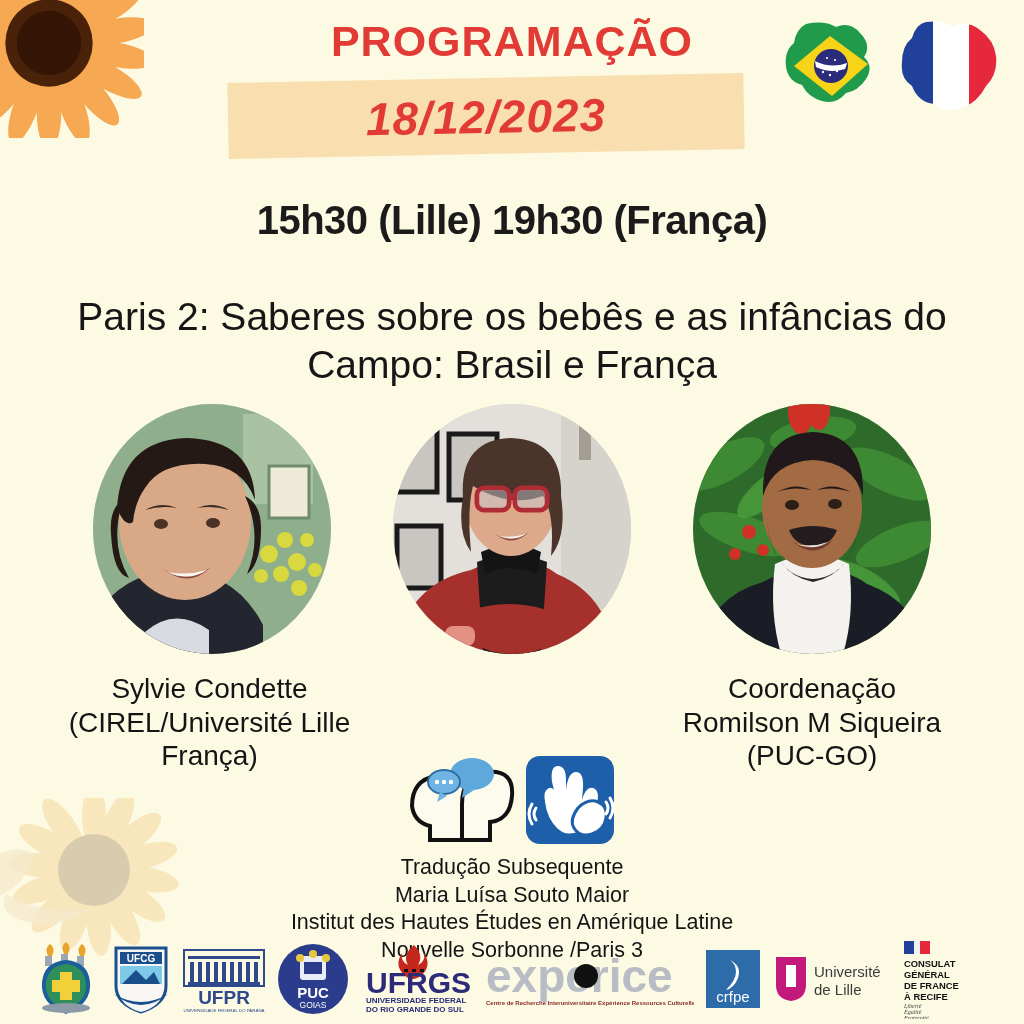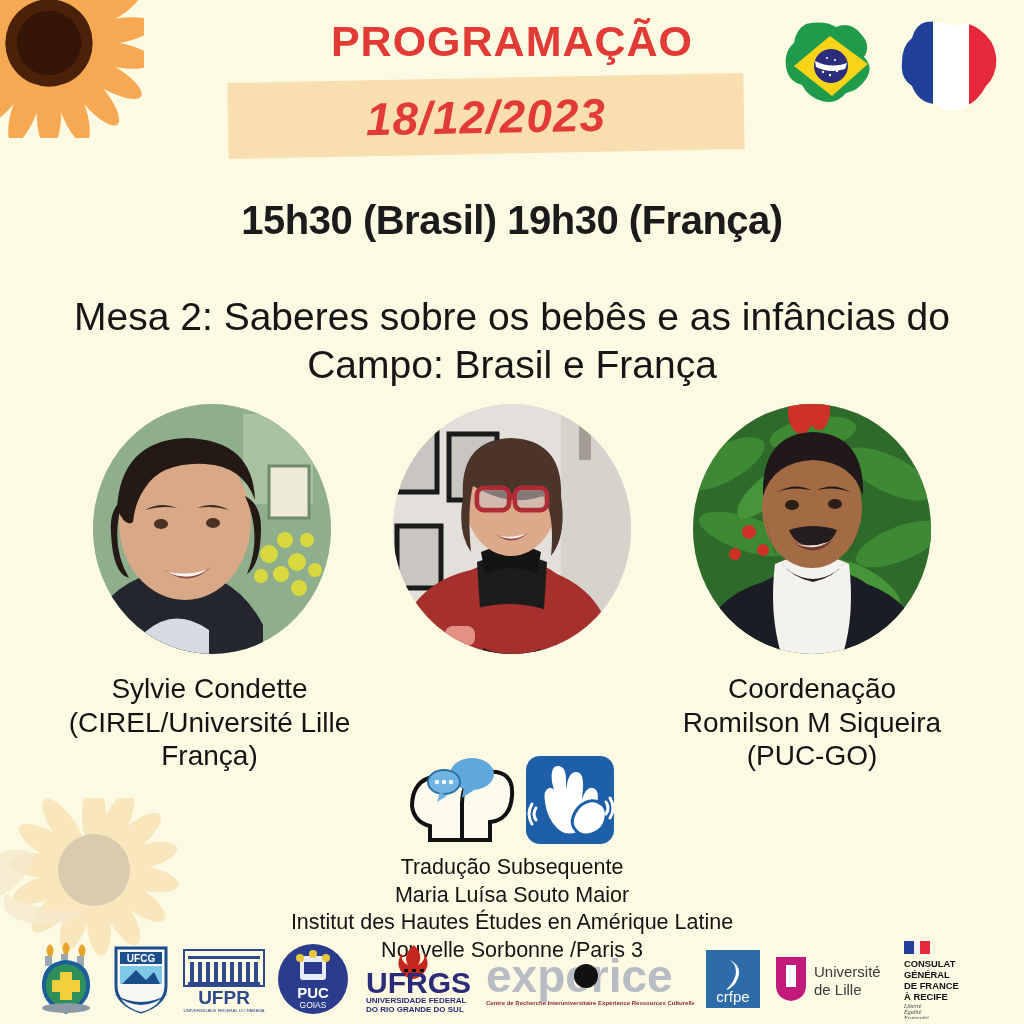--- a/index.html
+++ b/index.html
@@ -176,22 +176,22 @@
           <rect x="37" y="0" width="36" height="102" fill="#FFFFFF"></rect>
           <rect x="73" y="0" width="37" height="102" fill="#E5283C"></rect>
         </g>
       </svg>
     </div>
   </div>
 
   <div class="title-main">PROGRAMAÇÃO</div>
   <div class="date-band"></div>
   <div class="date-text">18/12/2023</div>
-  <div class="time-line">15h30 (Brasil) 19h30 (França)</div>
-  <div class="session-title">Mesa 2: Saberes sobre os bebês e as infâncias do Campo: Brasil e França</div>
+  <div class="time-line">15h30 (Lille) 19h30 (França)</div>
+  <div class="session-title">Paris 2: Saberes sobre os bebês e as infâncias do Campo: Brasil e França</div>
 
   <div class="speakers">
 
     <div class="speaker sp-left">
       <div class="avatar">
         <svg viewBox="0 0 238 250" preserveAspectRatio="xMidYMid slice">
           <rect width="238" height="250" fill="#8FAE8C"></rect>
           <rect x="150" y="10" width="70" height="90" fill="#A9C2A2"></rect>
           <rect x="176" y="62" width="40" height="52" fill="#EDEAD8" stroke="#6E8C6A" stroke-width="3"></rect>
           <g fill="#D8D93E">

